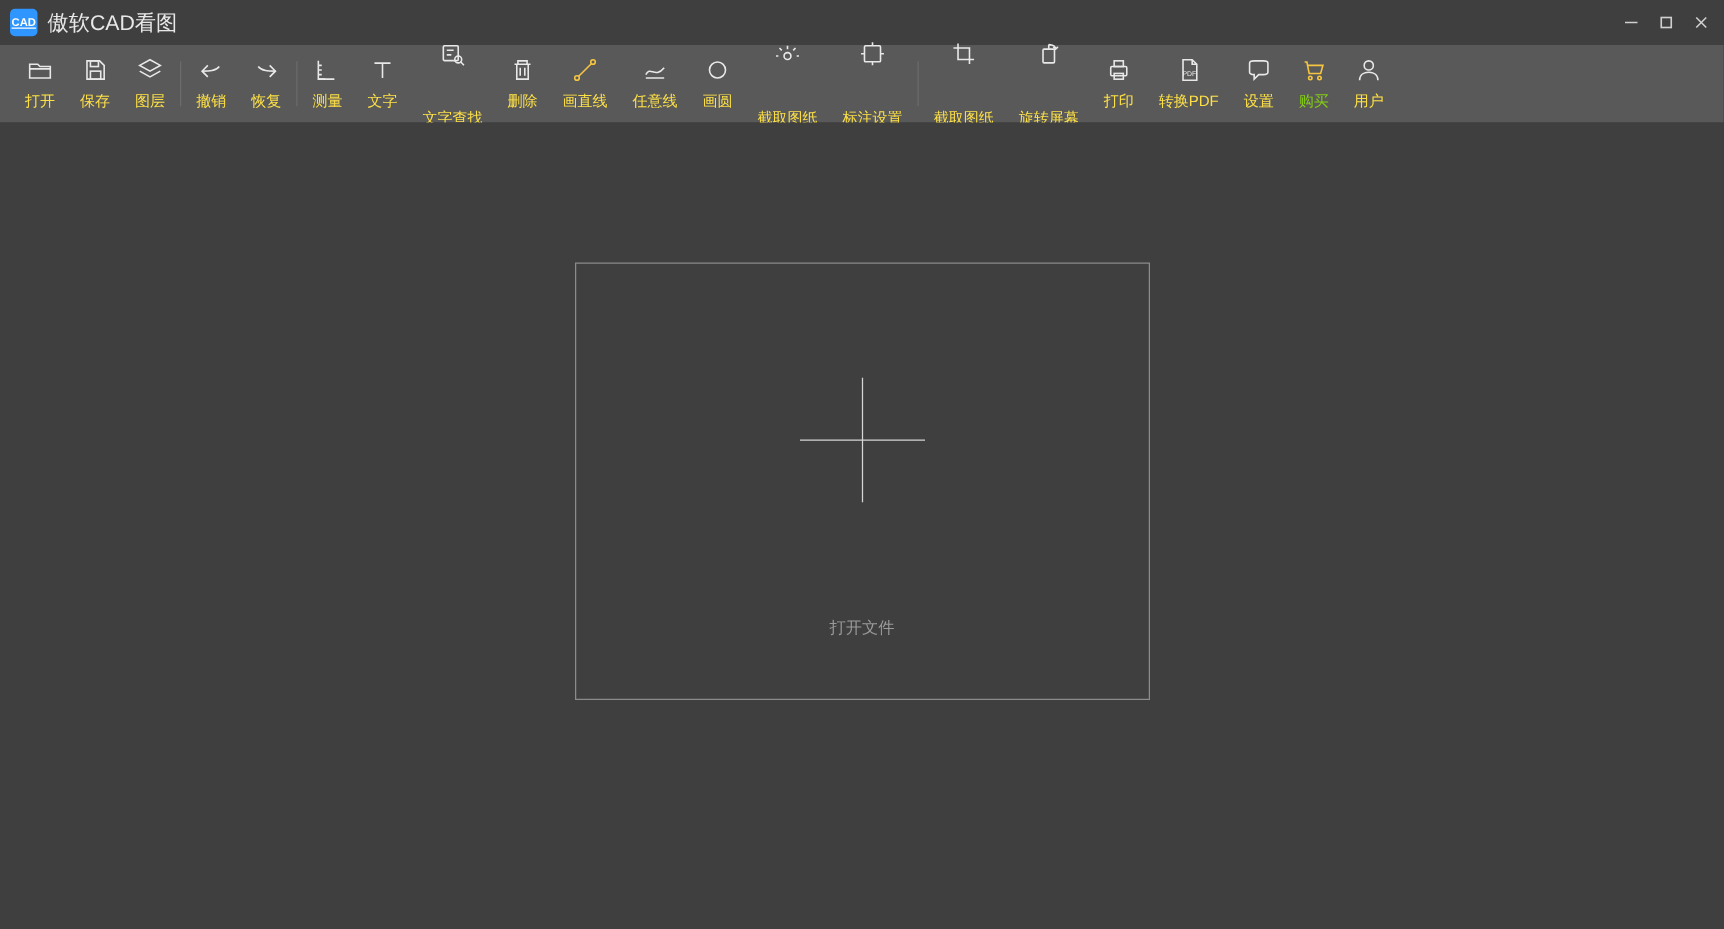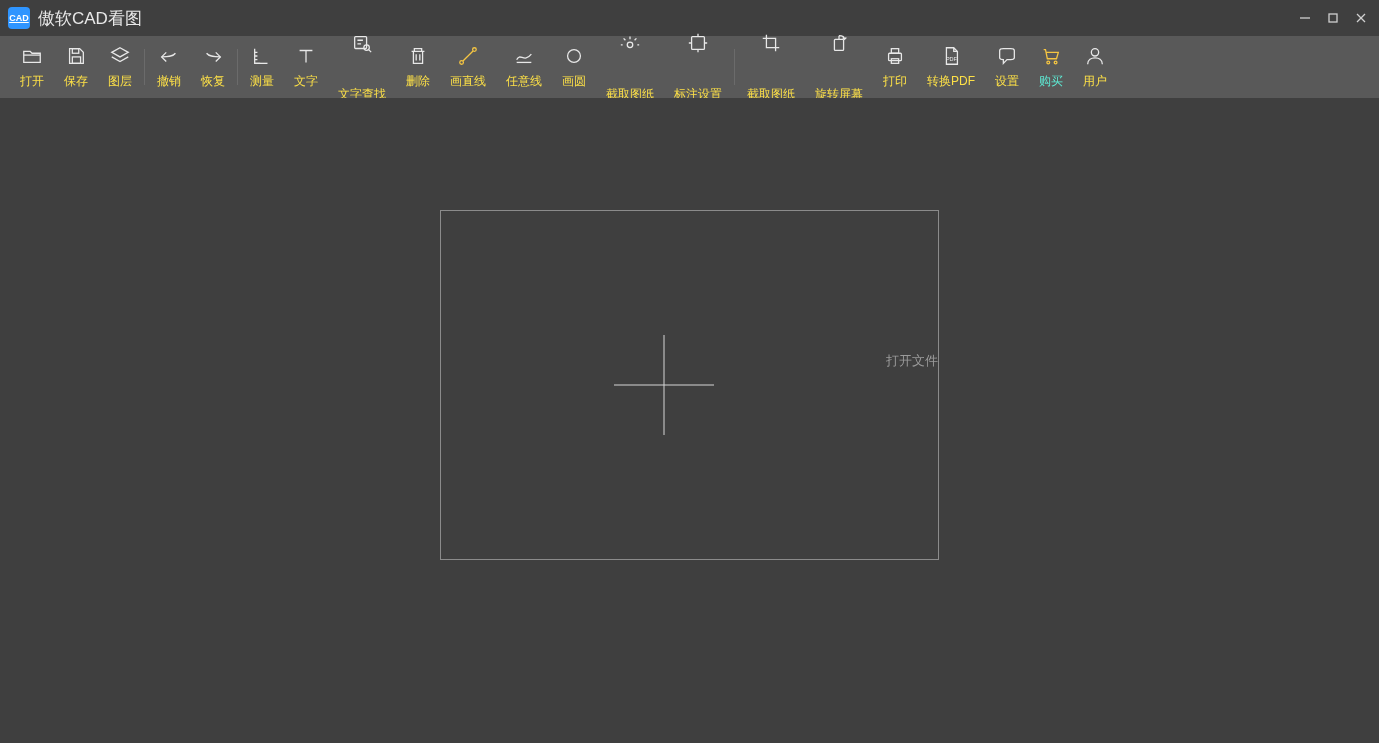--- a/index.html
+++ b/index.html
@@ -89,43 +89,43 @@
       display: flex;
       align-items: center;
       justify-content: center;
     }
     .toolbar-label {
       color: #fde047;
       font-size: 12px;
       white-space: nowrap;
     }
     .toolbar-label.accent {
-      color: #5eead4;
+      color: #84cc16;
     }
     .toolbar-sep {
       width: 1px;
       height: 36px;
       background: #6b6b6b;
       margin: 0 2px;
     }
     .canvas-area {
       flex: 1;
       background: #3f3f3f;
       position: relative;
       display: flex;
       align-items: flex-start;
       justify-content: center;
     }
     .open-box {
       margin-top: 112px;
-      width: 499px;
+      width: 460px;
       height: 350px;
       border: 1px solid #8b8b8b;
       display: flex;
-      flex-direction: row;
+      flex-direction: column;
       align-items: center;
       cursor: pointer;
     }
     .plus-wrap {
       flex: 1;
       display: flex;
       align-items: center;
       justify-content: center;
       width: 100%;
     }

